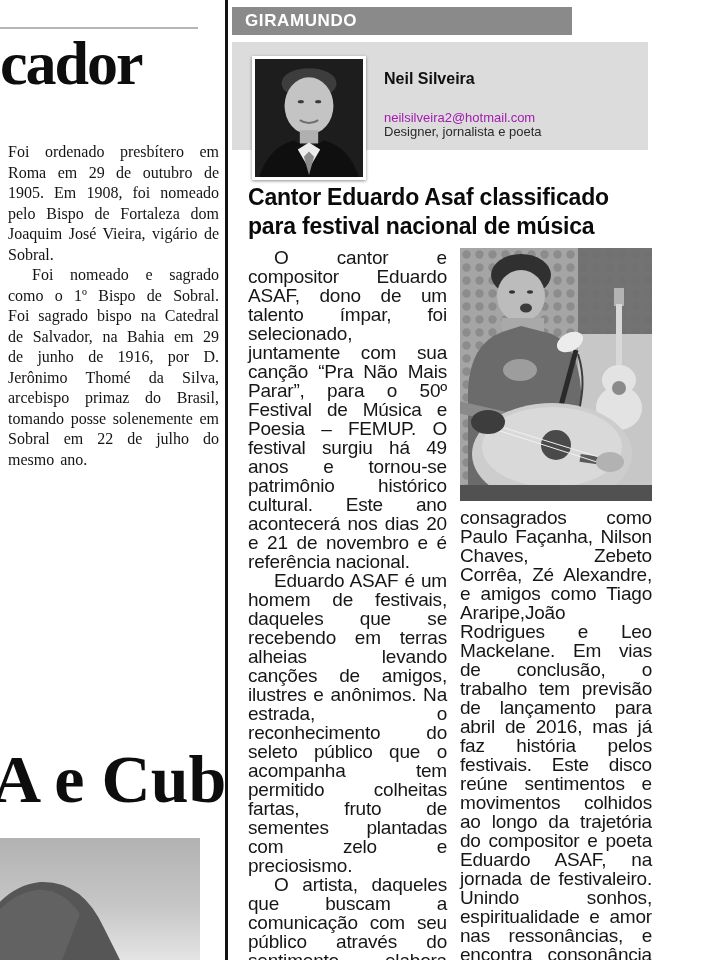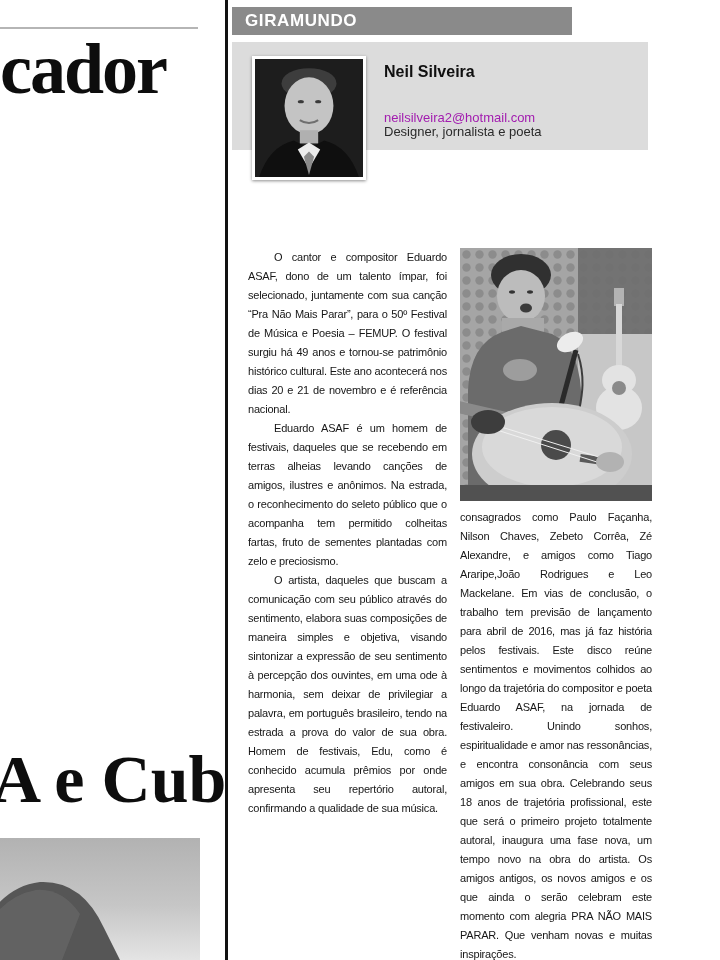--- a/index.html
+++ b/index.html
@@ -7,21 +7,21 @@
   .page {
     position:relative; width:720px; height:960px; margin:0 auto;
     background:#ffffff; overflow:hidden; color:#1a1a1a;
     font-family:"Liberation Sans", sans-serif;
   }
 
   
   .left-rule-top { position:absolute; left:0; top:27px; width:198px; height:2px; background:#b5b5b5; }
   .big-head-top {
     position:absolute; left:0px; top:28px; width:224px; overflow:hidden;
-    font-family:"Liberation Serif", serif; font-weight:700; font-size:72px;
+    font-family:"Liberation Serif", serif; font-weight:700; font-size:62px;
     letter-spacing:-2px; color:#0d0d0d; white-space:nowrap;
   }
   .left-body {
     position:absolute; left:8px; top:142px; width:211px;
     font-family:"Liberation Serif", serif; font-size:16px; line-height:20.5px;
     text-align:justify; color:#141414; word-spacing:2px;
   }
   .left-body p { margin:0; }
   .left-body p + p { text-indent:24px; }
   .big-head-bottom {
@@ -41,50 +41,52 @@
   }
   .kicker-bar span {
     color:#ffffff; font-weight:700; font-size:17px; letter-spacing:0.6px; padding-left:13px;
   }
   .author-box { position:absolute; left:232px; top:42px; width:416px; height:108px; background:#dcdcdc; }
   .author-photo {
     position:absolute; left:252px; top:56px; width:114px; height:124px;
     background:#ffffff; padding:3px; box-shadow:0 1px 3px rgba(0,0,0,0.45);
   }
   .author-photo svg { display:block; width:108px; height:118px; }
-  .author-name  { position:absolute; left:384px; top:63px;  font-weight:700; font-size:16px; color:#101010; }
+  .author-name  { position:absolute; left:384px; top:70px;  font-weight:700; font-size:16px; color:#101010; }
   .author-role  { position:absolute; left:384px; top:92px;  font-size:13px; color:#2a2a2a;margin-top:32px; }
   .author-email { position:absolute; left:384px; top:110px; font-size:13px; color:#a21caf; }
 
   .headline {
     position:absolute; left:248px; top:183px; width:404px;
     font-weight:700; font-size:23px; line-height:29px; letter-spacing:-0.2px; color:#0a0a0a;
   }
 
   .article { position:absolute; left:248px; top:248px; width:404px; display:flex; gap:13px; }
   .article p {
-    margin:0; font-size:11px; line-height:19px; text-align:justify;
+    margin:0; font-size:19px; line-height:19px; text-align:justify;
     letter-spacing:-0.2px; color:#161616;
   }
   .article-col1 { width:199px; }
   .article-col1 p { text-indent:26px; }
   .article-col2 { width:192px; }
   .article-col2 p { text-indent:0; }
   .musician-photo { width:192px; height:253px; margin-bottom:7px; }
   .musician-photo svg { display:block; width:100%; height:100%; }
 </style>
 </head>
 <body>
 
 <div class="page">
 
   <div class="left-rule-top"></div>
   <div class="big-head-top">cador</div>
 
   <div class="left-body">
+      <p>Foi ordenado presbítero em Roma em 29 de outubro de 1905. Em 1908, foi nomeado pelo Bispo de Fortaleza dom Joaquim José Vieira, vigário de Sobral.</p>
+      <p>Foi nomeado e sagrado como o 1º Bispo de Sobral. Foi sagrado bispo na Catedral de Salvador, na Bahia em 29 de junho de 1916, por D. Jerônimo Thomé da Silva, arcebispo primaz do Brasil, tomando posse solenemente em Sobral em 22 de julho do mesmo ano.</p>
     </div>
 
   <div class="big-head-bottom">A e Cuba</div>
 
   <div class="photo-fragment">
     <svg viewBox="0 0 200 122" preserveAspectRatio="none">
       <defs>
         <linearGradient id="bgf" x1="0" y1="0" x2="0" y2="1">
           <stop offset="0" stop-color="#b2b2b2"></stop>
           <stop offset="0.55" stop-color="#c6c6c6"></stop>
@@ -116,20 +118,21 @@
       <rect x="44" y="70" width="18" height="13" fill="#b0b0b0"></rect>
       <path d="M4,116 Q14,86 38,80 L53,88 L68,80 Q92,86 102,116 Z" fill="#0f0f0f"></path>
       <polygon points="53,82 42,89 53,108 64,89" fill="#ececec"></polygon>
       <polygon points="53,91 48,96 53,114 58,96" fill="#8b8b8b"></polygon>
     </svg>
   </div>
   <div class="author-name">Neil Silveira</div>
   <div class="author-role">Designer, jornalista e poeta</div>
   <div class="author-email">neilsilveira2@hotmail.com</div>
 
+  <h1 class="headline">Cantor Eduardo Asaf classificado para festival nacional de música</h1>
 
   <div class="article">
     <div class="article-col1">
         <p>O cantor e compositor Eduardo ASAF, dono de um talento ímpar, foi selecionado, juntamente com sua canção “Pra Não Mais Parar”, para o 50º Festival de Música e Poesia – FEMUP. O festival surgiu há 49 anos e tornou-se patrimônio histórico cultural. Este ano acontecerá nos dias 20 e 21 de novembro e é referência nacional.</p>
         <p>Eduardo ASAF é um homem de festivais, daqueles que se recebendo em terras alheias levando canções de amigos, ilustres e anônimos. Na estrada, o reconhecimento do seleto público que o acompanha tem permitido colheitas fartas, fruto de sementes plantadas com zelo e preciosismo.</p>
         <p>O artista, daqueles que buscam a comunicação com seu público através do sentimento, elabora suas composições de maneira simples e objetiva, visando sintonizar a expressão de seu sentimento à percepção dos ouvintes, em uma ode à harmonia, sem deixar de privilegiar a palavra, em português brasileiro, tendo na estrada a prova do valor de sua obra. Homem de festivais, Edu, como é conhecido acumula prêmios por onde apresenta seu repertório autoral, confirmando a qualidade de sua música.</p>
       </div>
 
     <div class="article-col2">
       <div class="musician-photo">

